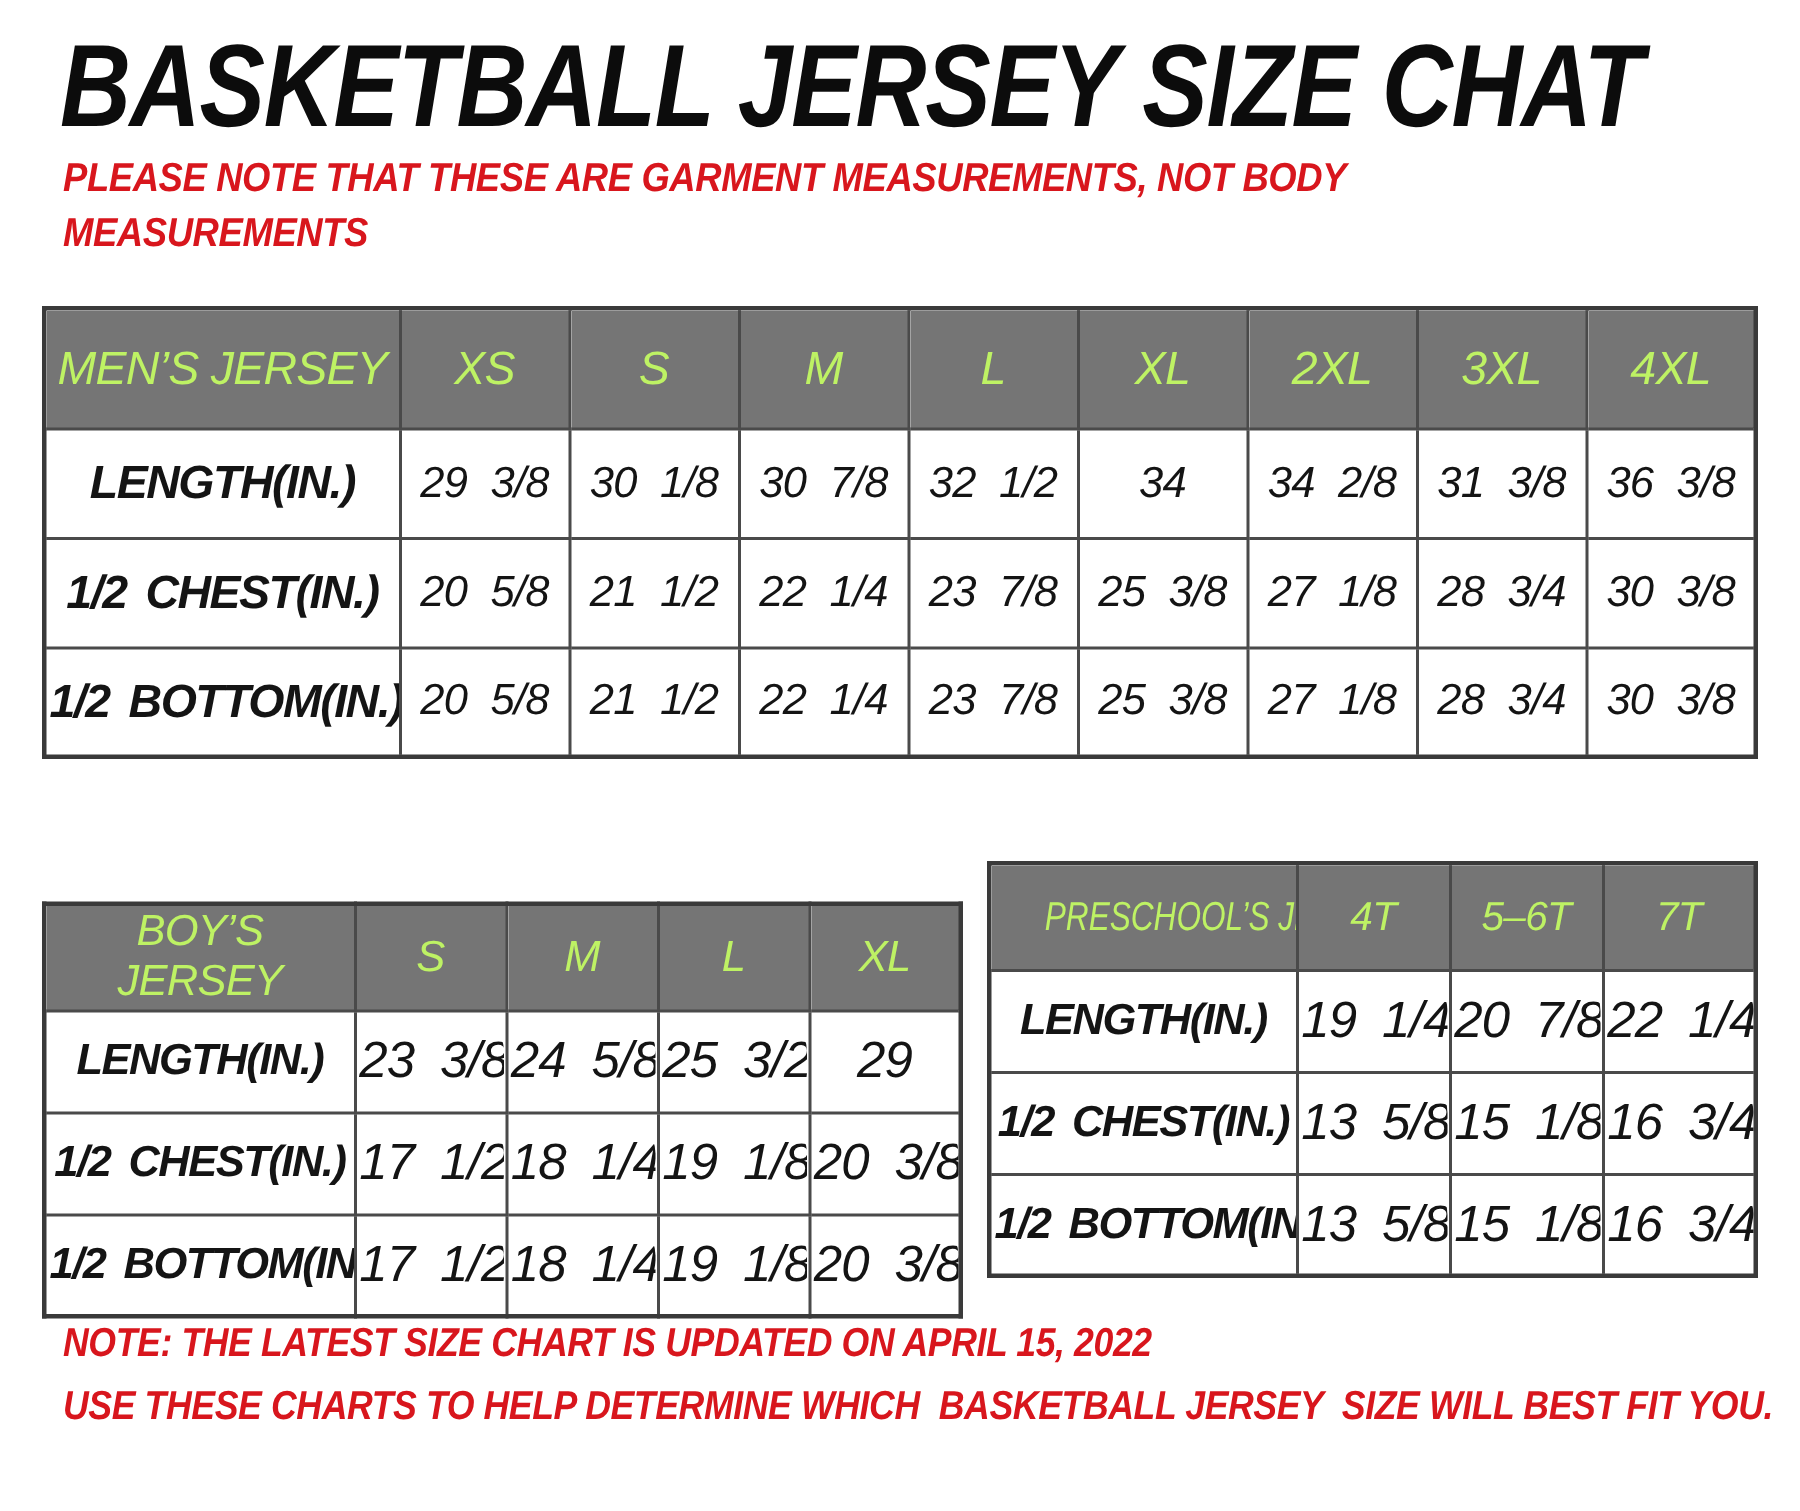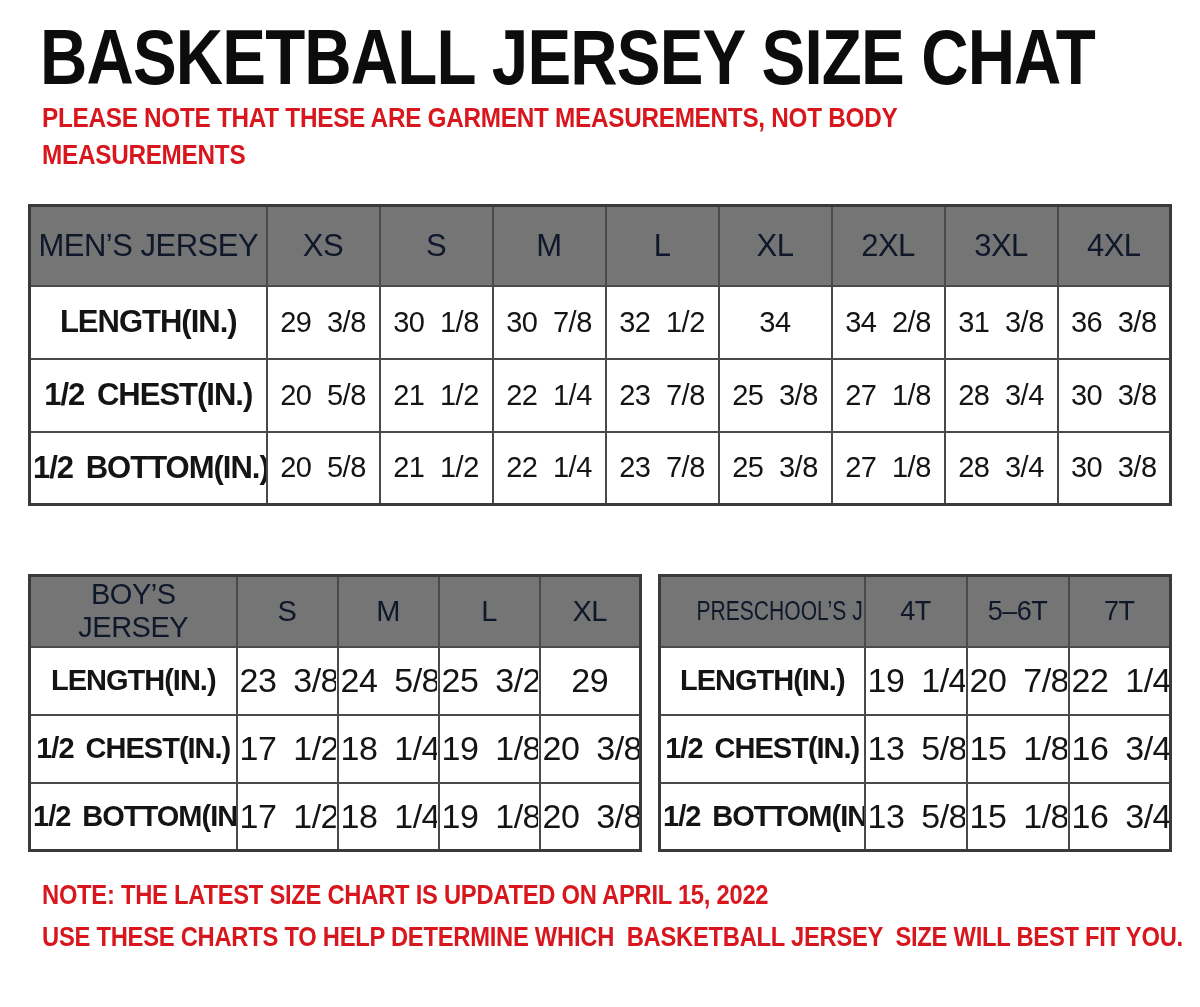--- a/index.html
+++ b/index.html
@@ -3,20 +3,21 @@
 <meta charset="utf-8">
 <style>
   html,body{margin:0;padding:0;background:#ffffff;}
   .page{
     position:relative;
     width:1200px;height:1007px;
     background:#ffffff;
     font-family:"Liberation Sans", sans-serif;
     overflow:hidden;
     color:#111;
+    font-style:italic;
   }
   
   .title{
     position:absolute;left:40px;top:18px;margin:0;
     font-size:78px;font-weight:700;line-height:1.0;
     letter-spacing:-1px;white-space:nowrap;color:#0c0c0c;
     transform:scaleX(0.84);transform-origin:0 50%;
   }
   .subtitle{
     position:absolute;left:42px;top:100px;margin:0;
@@ -30,37 +31,37 @@
   table.tbl{
     position:absolute;border-collapse:collapse;table-layout:fixed;
     border:3px solid #3a3a3a;
   }
   table.tbl th, table.tbl td{
     border:2px solid #4a4a4a;
     text-align:center;vertical-align:middle;
     padding:0 2px;overflow:hidden;
   }
   table.tbl th{
-    background:#757575;color:#0f172a;font-weight:400;
+    background:#757575;color:#bef264;font-weight:400;
     letter-spacing:-0.5px;
   }
   td.lab{
     font-weight:700;letter-spacing:-1px;color:#141414;
     word-spacing:5px;white-space:nowrap;
   }
   td.val{
     letter-spacing:-0.5px;word-spacing:8px;color:#141414;white-space:nowrap;border-radius:27px;
   }
   
   .mens{left:28px;top:204px;width:1141px;}
   .mens th{font-size:31px;}
   .mens td.lab{font-size:31px;}
   .mens td.val{font-size:29px;}
   
-  .boys{left:28px;top:574px;width:611px;}
+  .boys{left:28px;top:601px;width:611px;}
   .boys th{font-size:29px;}
   .boys td.lab{font-size:29px;}
   .boys td.val{font-size:34px;}
   .pres{left:658px;top:574px;width:511px;}
   .pres th{font-size:27px;}
   .pres td.lab{font-size:29px;}
   .pres td.val{font-size:34px;}
   .pres .squeeze{
     display:inline-block;transform:scaleX(0.78);transform-origin:50% 50%;
     white-space:nowrap;letter-spacing:0;

